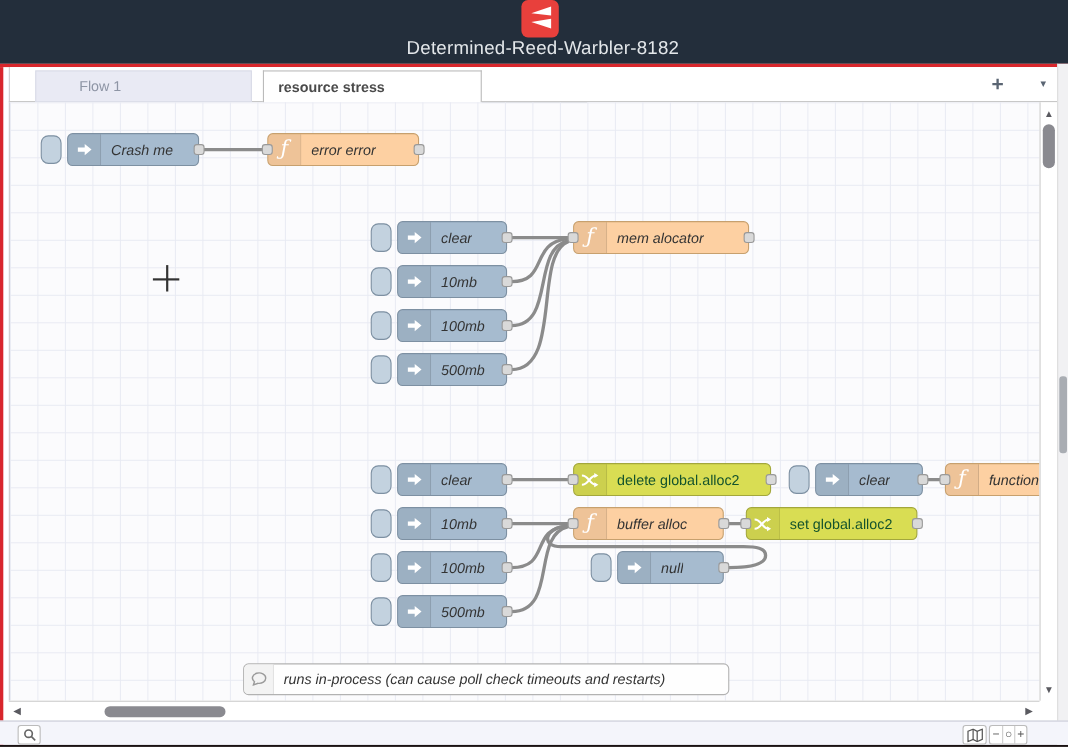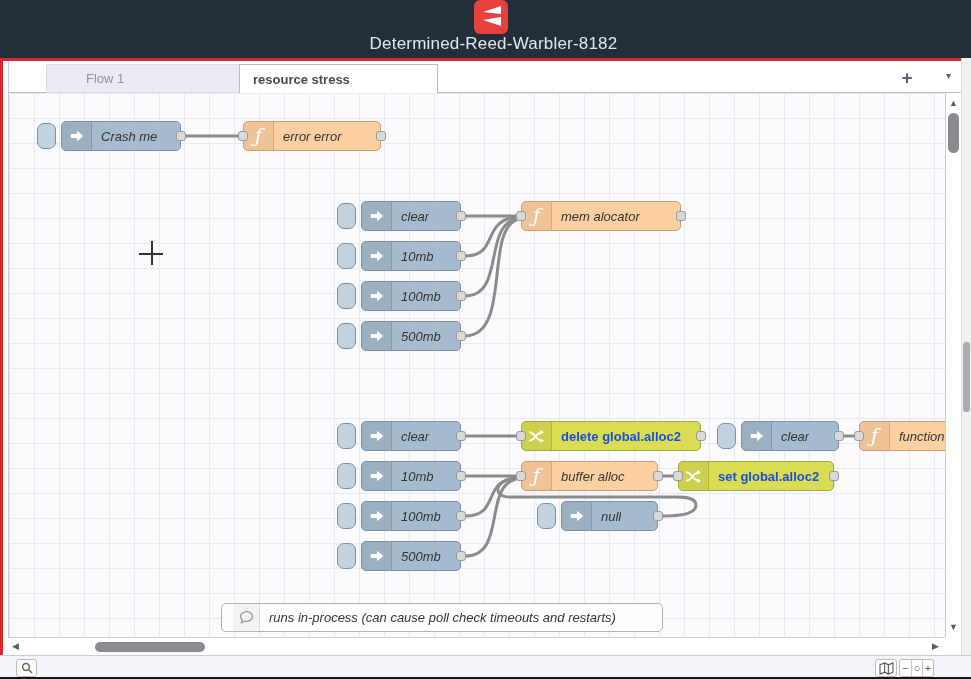--- a/index.html
+++ b/index.html
@@ -18,43 +18,43 @@
   .deploy .dlabel { color:#828c96; font-size:15px; margin-left:8px; }
   .deploy .dicon { margin-left:12px; }
   .deploy .dcaret { margin-left:auto; margin-right:9px; padding-left:9px; border-left:1px solid rgba(255,255,255,.06); color:#828c96; font-size:10px; }
   .avatar { width:38px; height:38px; border-radius:50%; background:#a55c33; border:2px solid #cdc6ba; color:#86efac; font-size:15px; font-weight:bold; display:flex; align-items:center; justify-content:center; margin-right:20px; flex:none; }
   .burger { width:30px; height:20px; display:flex; flex-direction:column; justify-content:space-between; margin-right:20px; flex:none; }
   .burger span { display:block; height:4px; border-radius:2px; background:#f2f4f6; }
 
   
   .tabbar { position:absolute; left:8px; top:61px; width:953px; height:32px; background:#fff; border-bottom:1px solid #bbb; border-left:1px solid #ccc; }
   .tab { position:absolute; top:3px; height:29px; font-size:13px; display:flex; align-items:center; padding-left:13px; }
-  .tab.inactive { left:37px; width:197px; background:#e9eaf4; border:1px solid #d9dbe7; color:#8e95a5;padding-left:39px; }
+  .tab.inactive { left:23px; width:197px; background:#e9eaf4; border:1px solid #d9dbe7; color:#8e95a5;padding-left:39px; }
   .tab.active { left:230px; width:199px; background:#fff; border:1px solid #bbb; border-bottom:none; height:30px; color:#4a4a4a; font-weight:bold; }
   .tab-add { position:absolute; right:42px; top:5px; width:24px; height:24px; color:#5a6573; font-size:19px; font-weight:bold; text-align:center; line-height:23px; }
   .tab-menu { position:absolute; right:10px; top:9px; color:#5a6573; font-size:10px; }
 
   
   .canvas { position:absolute; left:8px; top:93px; width:937px; height:544px; overflow:hidden; border-left:1px solid #ccc;
     background-color:#fbfbfd;
     background-image:linear-gradient(to right,#e8eaf3 1px,transparent 1px),linear-gradient(to bottom,#e8eaf3 1px,transparent 1px);
     background-size:25px 25px; }
   .flow-layer { position:absolute; left:-8px; top:-93px; width:971px; height:679px; }
   .wire-svg { position:absolute; left:0; top:0; }
   .wire-svg path { fill:none; stroke:#8b8b8b; stroke-width:3; stroke-linecap:round; }
 
   .node { position:absolute; height:30px; border-radius:5px; font-size:13px; display:flex; align-items:center; }
   .t-inject   { background:#a6bbcf; border:1px solid #7d90a2; }
   .t-function { background:#fdd0a2; border:1px solid #c7a06e; }
   .t-change   { background:#d9dd53; border:1px solid #a3a73c; }
-  .t-comment  { background:#fefefe; border:1px solid #b2b2b2; height:29px;padding-left:11px; }
+  .t-comment  { background:#fefefe; border:1px solid #b2b2b2; height:29px; }
   .nicon { width:30px; height:100%; flex:none; background:rgba(0,0,0,.06); border-right:1px solid rgba(0,0,0,.12); border-radius:4px 0 0 4px; display:flex; align-items:center; justify-content:center; }
   .t-comment .nicon { width:27px; background:#f3f3f3; border-right:1px solid #ddd; }
   .nlabel { margin-left:9px; color:#333; font-style:italic; white-space:nowrap; overflow:hidden; }
-  .t-change .nlabel { font-style:normal; color:#1d4ed8;font-weight:bold; }
+  .t-change .nlabel { font-style:normal; color:#14532d; }
   .fx { color:#fff; font-family:"DejaVu Serif", serif; font-style:italic; font-size:19px; line-height:1; padding-bottom:2px; }
   .port { position:absolute; width:10px; height:10px; background:#d9d9d9; border:1px solid #999; border-radius:3px; top:9px; }
   .port.in { left:-6px; } .port.out { right:-6px; }
   .inj-btn { position:absolute; left:-25px; top:1px; width:19px; height:26px; background:#c3d2df; border:1px solid #7d90a2; border-radius:7px; }
 
   .cursor-cross { position:absolute; }
   .cursor-cross .h { position:absolute; left:-12px; top:0; width:24px; height:1.5px; background:#333; }
   .cursor-cross .v { position:absolute; left:0; top:-12px; width:1.5px; height:24px; background:#333; }
 
   

